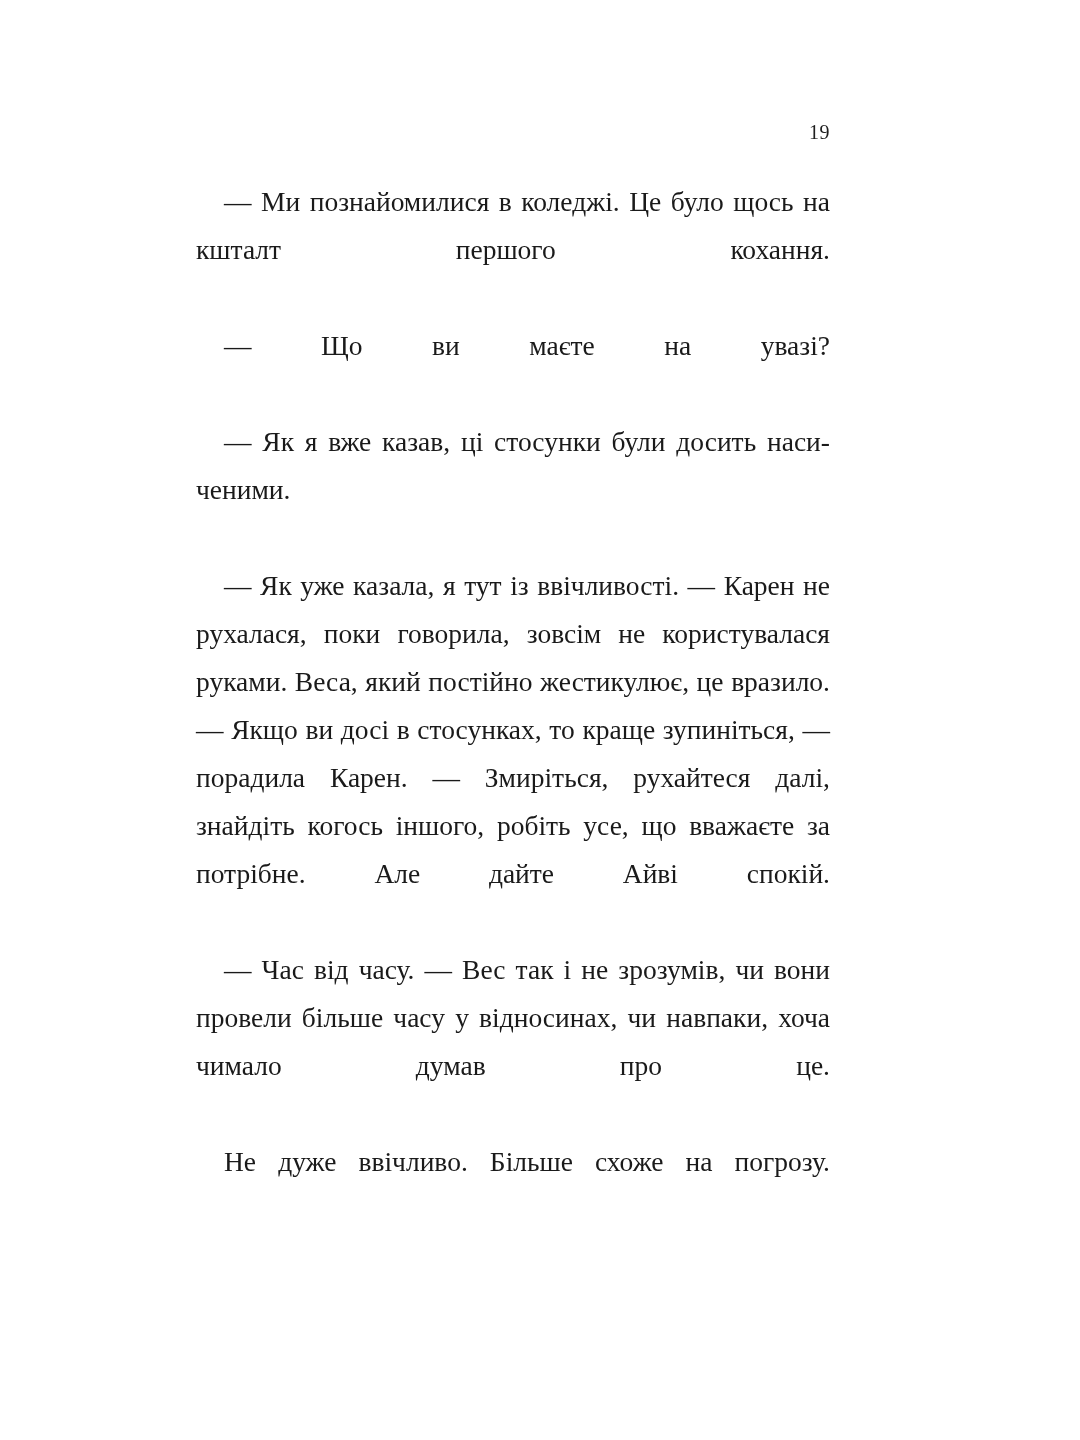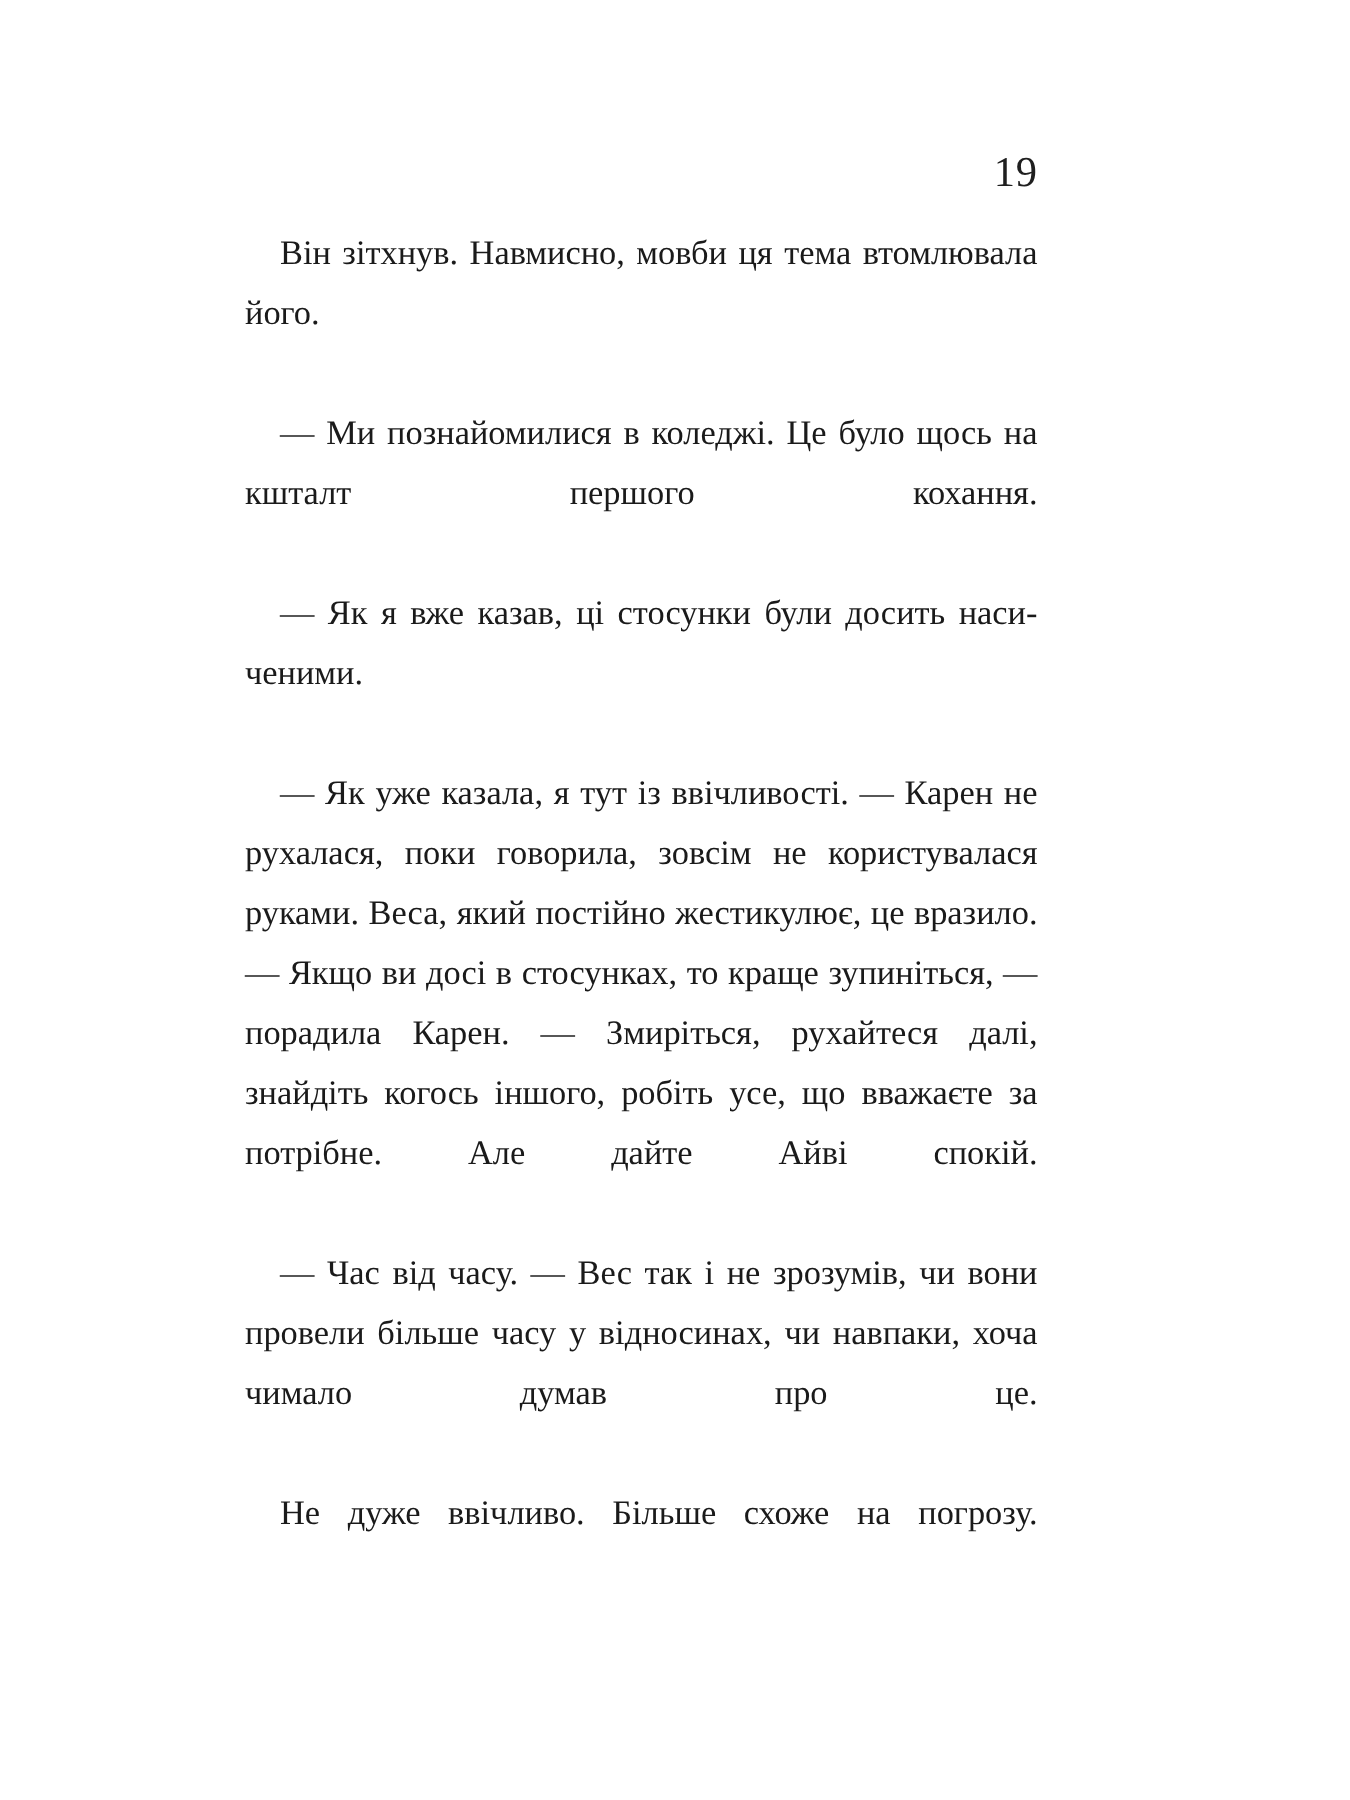--- a/index.html
+++ b/index.html
@@ -20,21 +20,21 @@
     -webkit-font-smoothing: antialiased;
   }
 
   
   .folio {
     position: absolute;
     top: 122px;
     left: 196px;
     width: 634px;
     text-align: right;
-    font-size: 34px;
+    font-size: 20px;
     line-height: 1;
     color: #1f1f1f;
     letter-spacing: 0.5px;
   }
 
   
   .textblock {
     position: absolute;
     top: 178px;
     left: 196px;
@@ -61,22 +61,22 @@
   }
 </style>
 </head>
 <body>
 
 <div class="page">
 
   <div class="folio">19</div>
 
   <div class="textblock">
-    <p class="para">Він зітхнув. Навмисно, мовби ця тема втомлювала його.</p>
     <p class="para">— Ми познайомилися в коледжі. Це було щось на кшталт першого кохання.</p>
+    <p class="para">— Що ви маєте на увазі?</p>
     <p class="para">— Як я вже казав, ці стосунки були досить наси­ченими.</p>
     <p class="para">— Як уже казала, я тут із ввічливості. — Карен не рухалася, поки говорила, зовсім не користувалася руками. Веса, який постійно жестикулює, це вразило. — Якщо ви досі в стосунках, то краще зупиніться, — порадила Карен. — Змиріться, рухайтеся далі, знайдіть когось іншого, робіть усе, що вважаєте за потрібне. Але дайте Айві спокій.</p>
     <p class="para">— Час від часу. — Вес так і не зрозумів, чи вони провели більше часу у відносинах, чи навпаки, хоча чимало думав про це.</p>
     <p class="para">Не дуже ввічливо. Більше схоже на погрозу.</p>
 
   </div>
 
 </div>
 
 </body></html>

